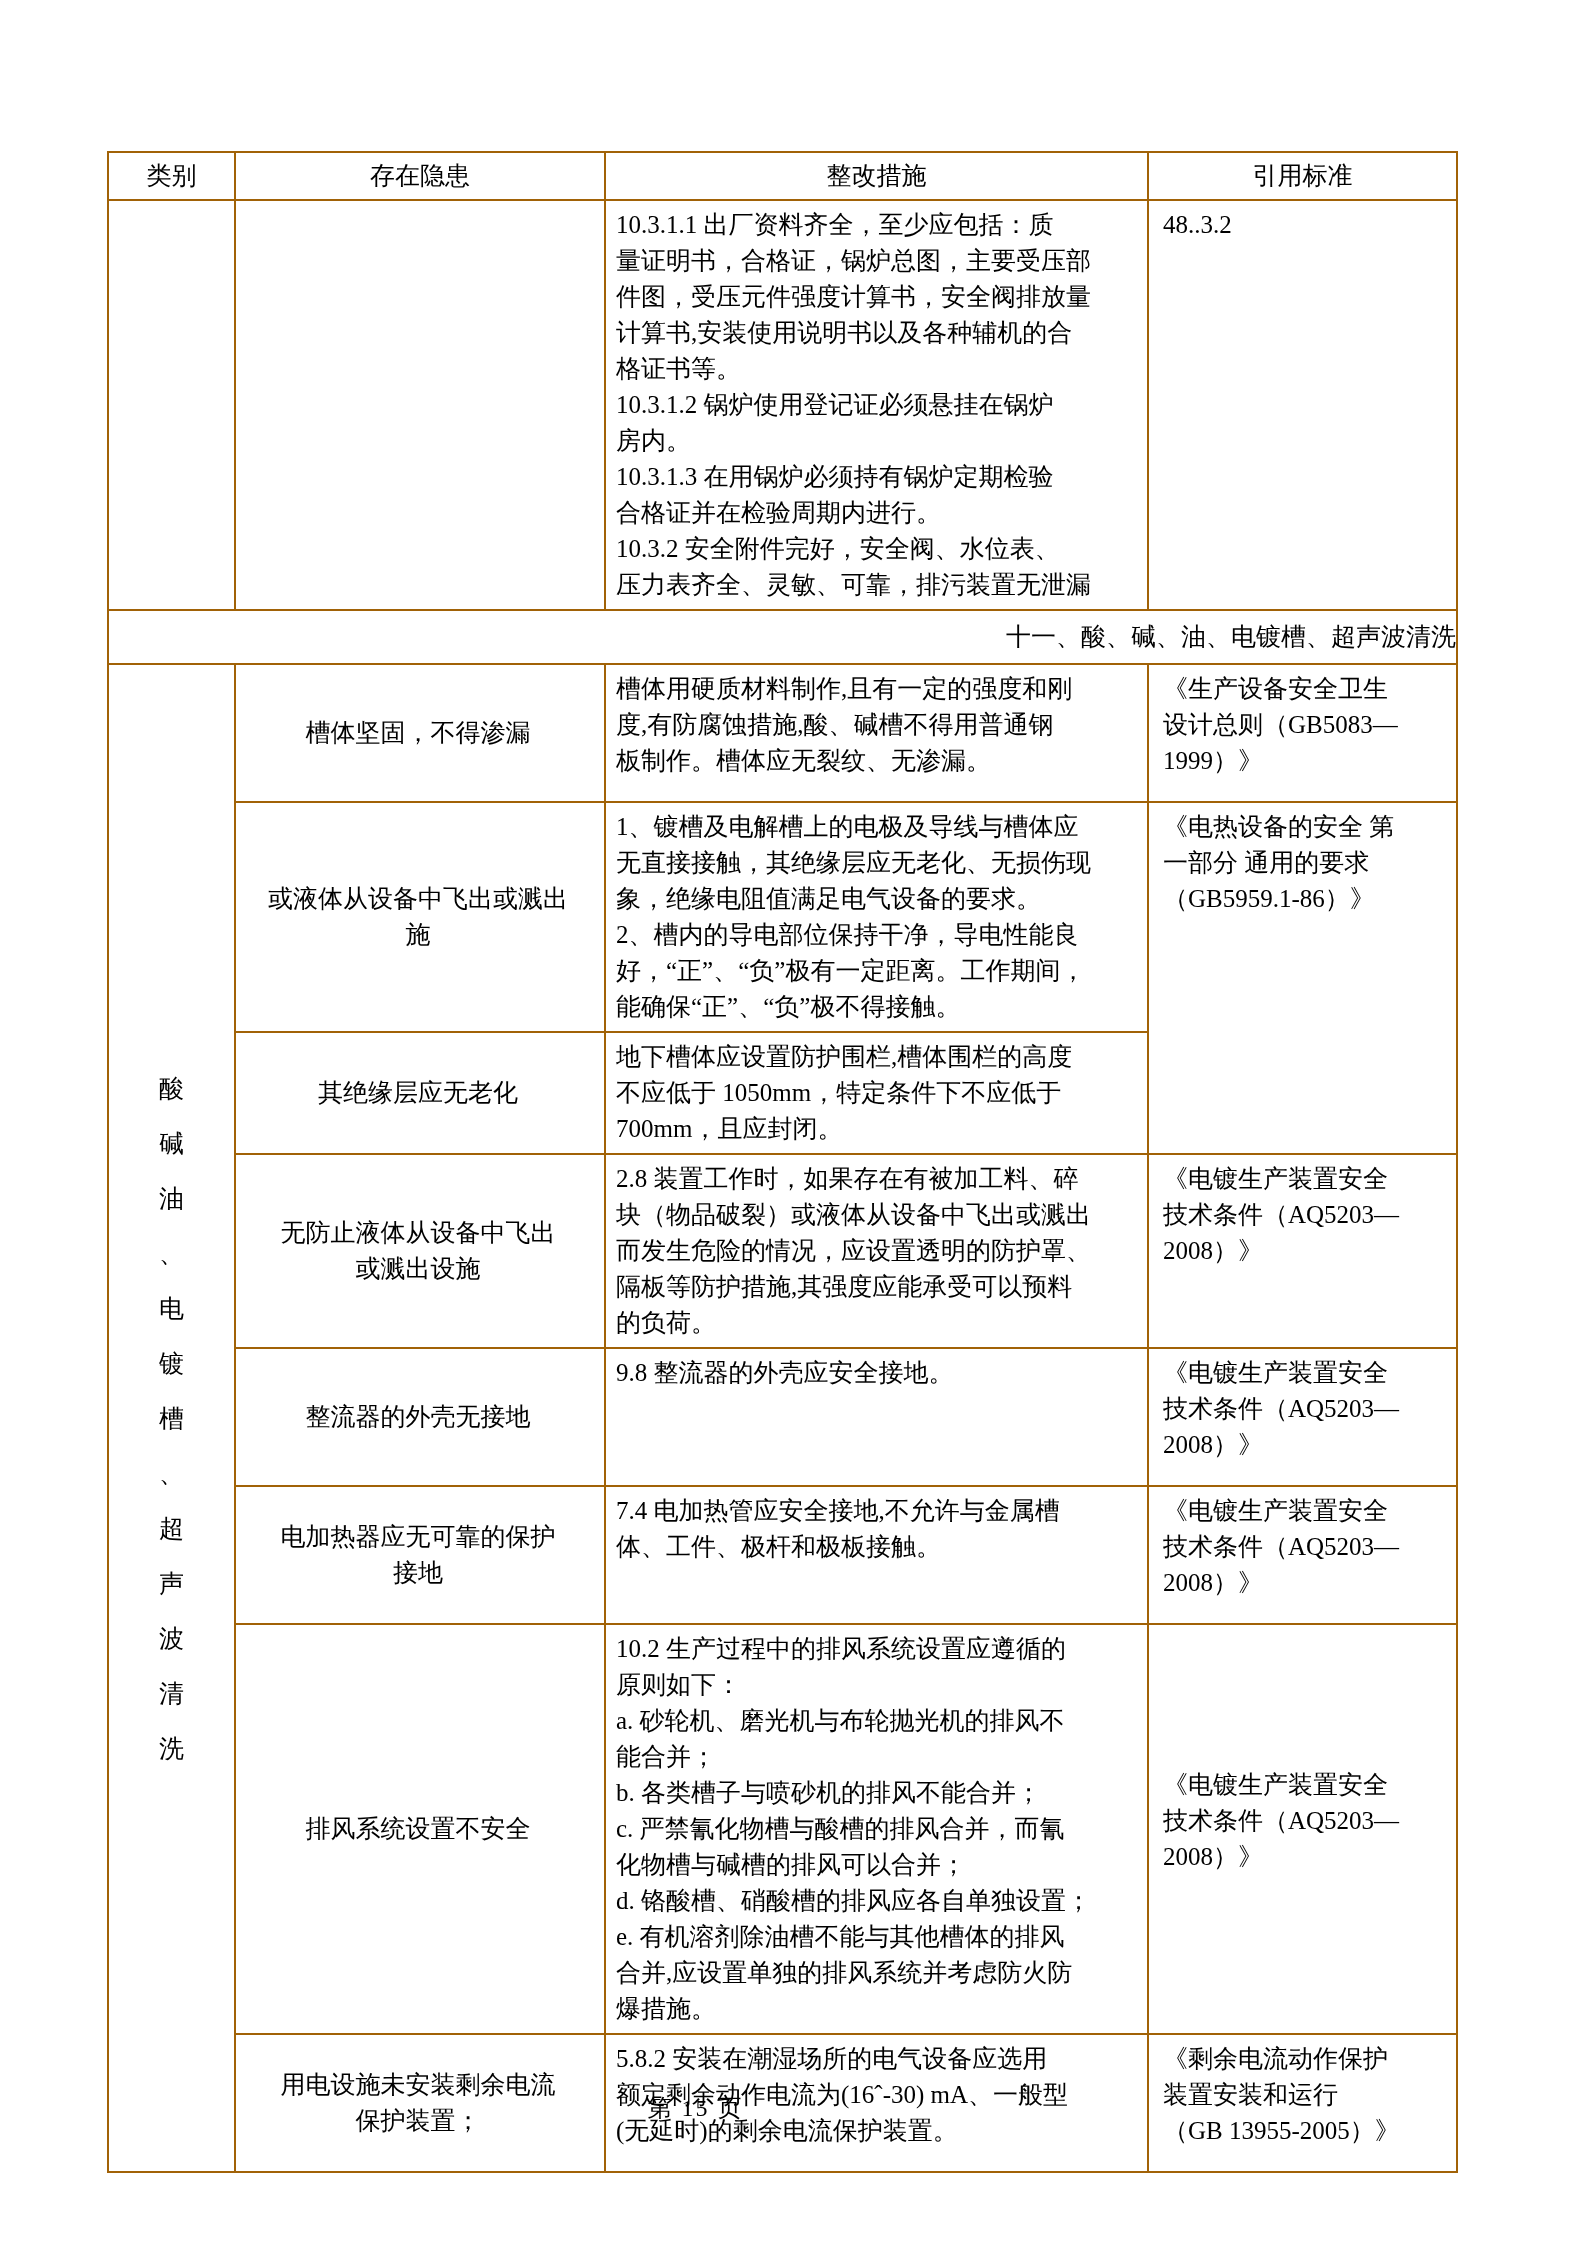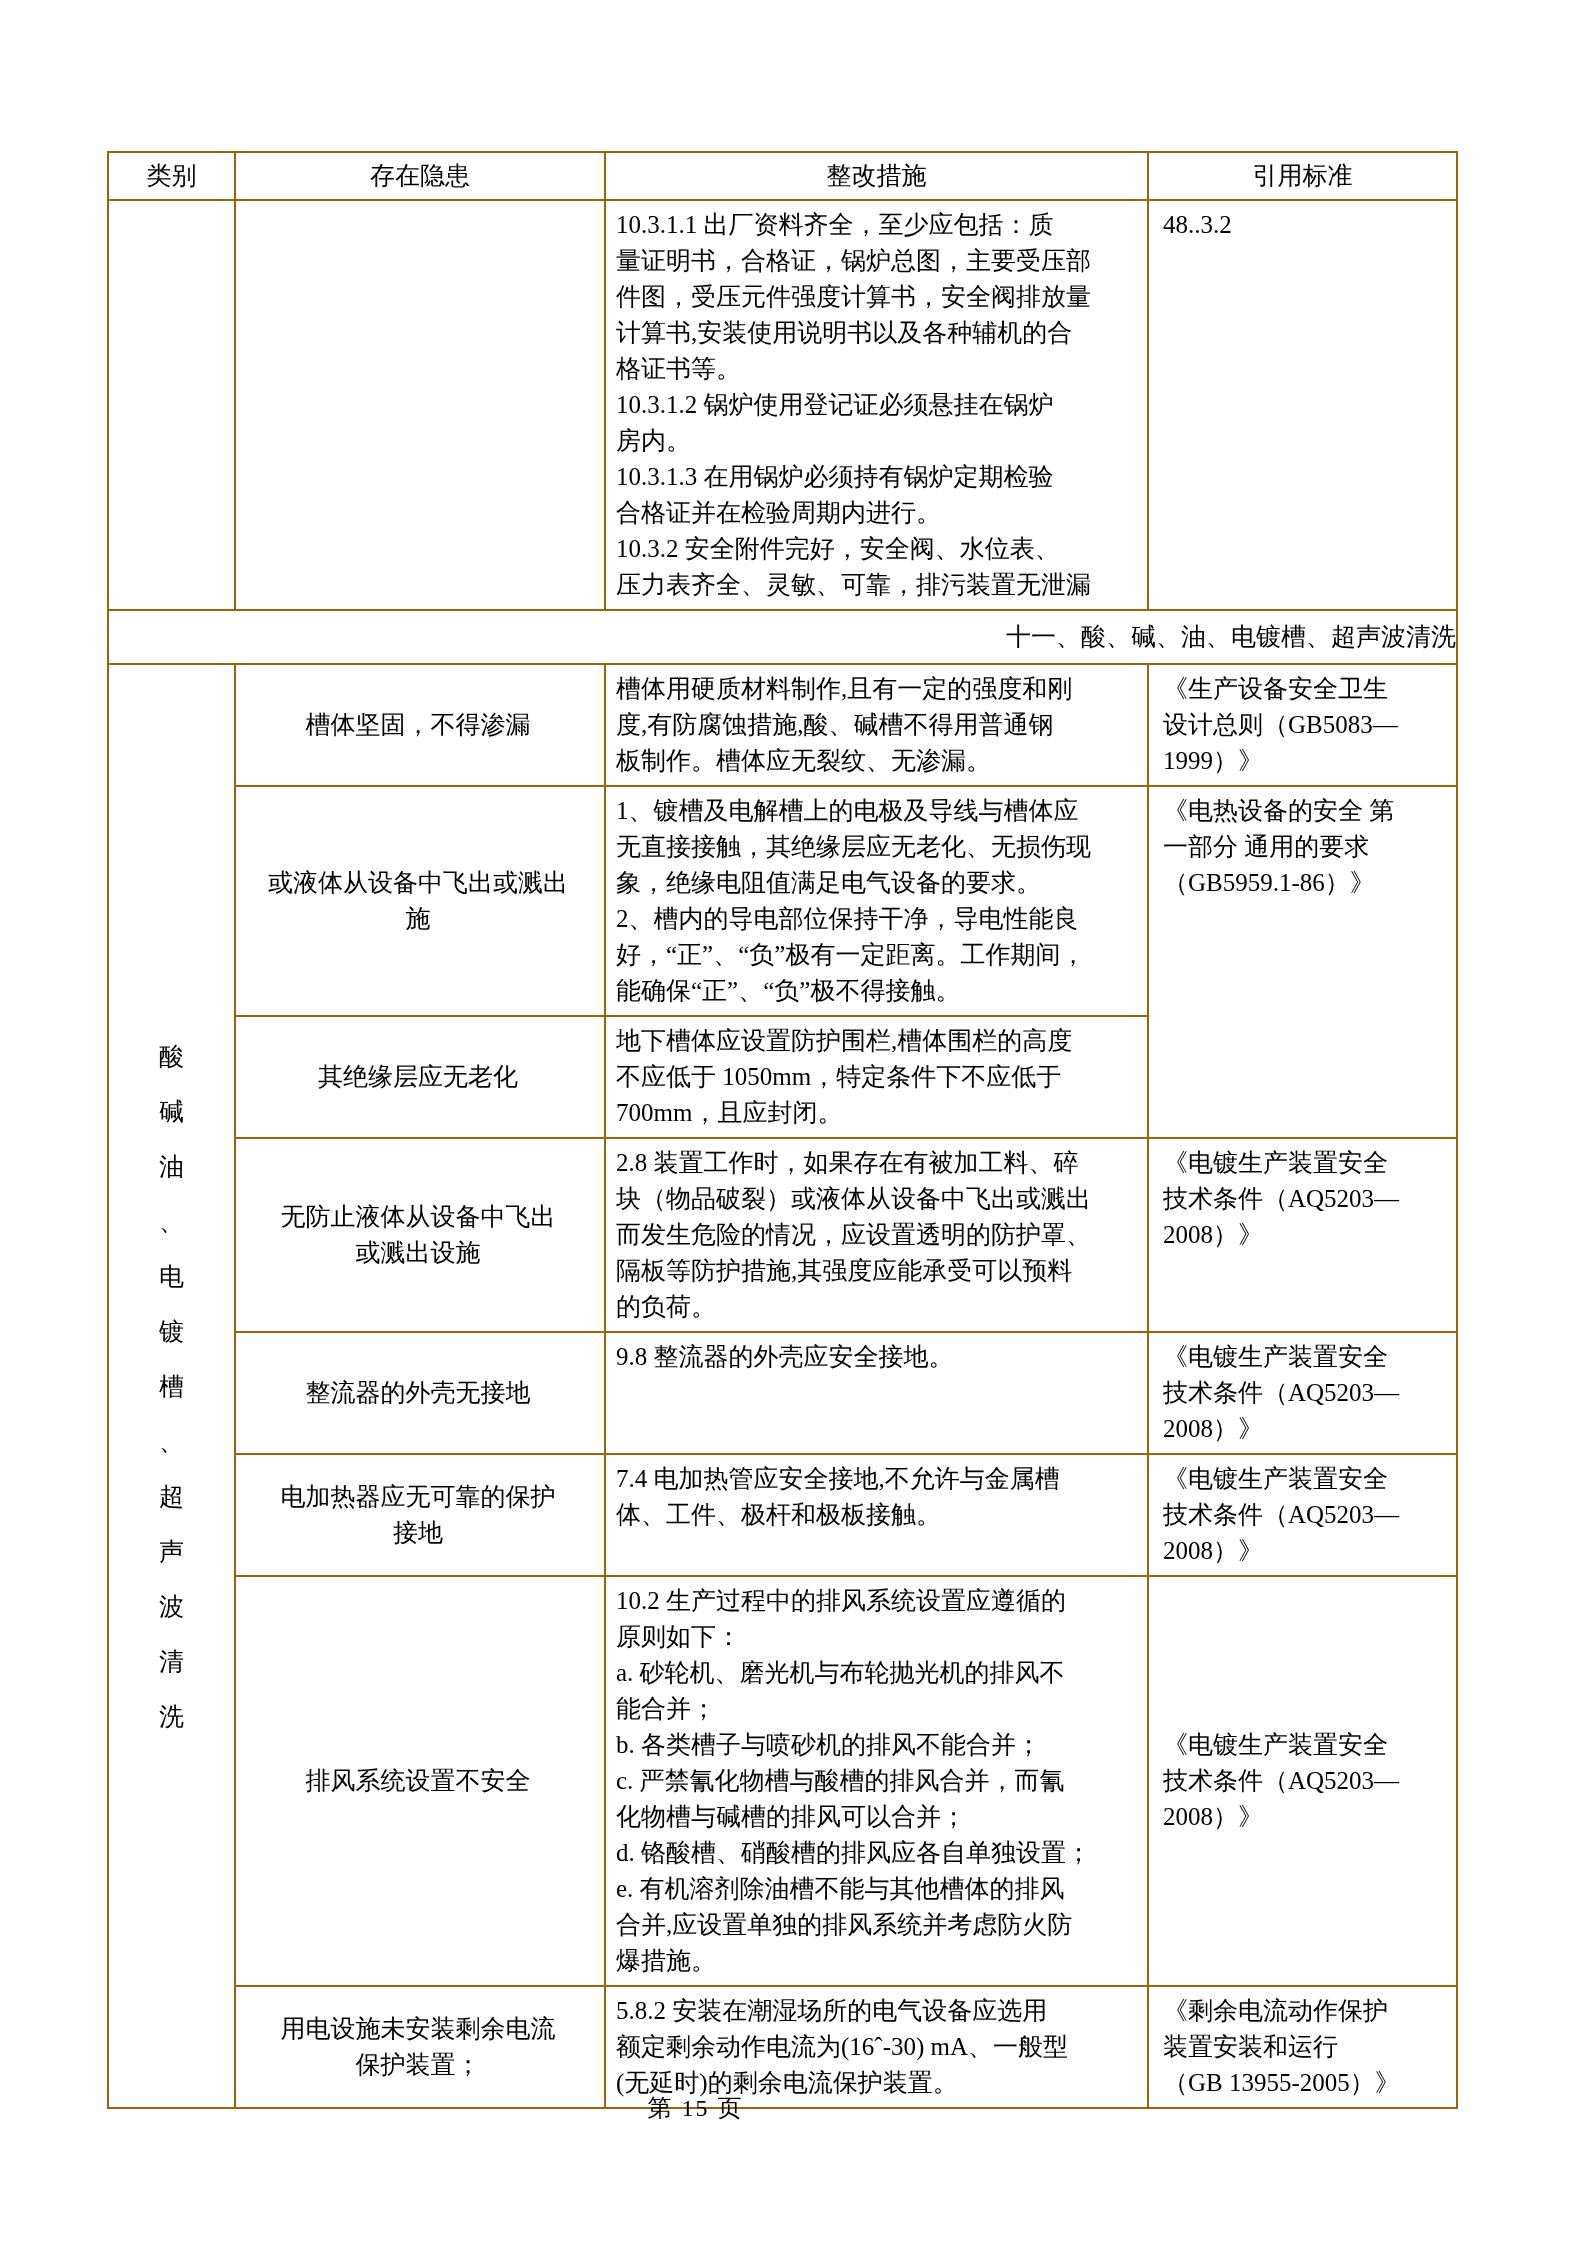--- a/index.html
+++ b/index.html
@@ -22,21 +22,21 @@
     border:2px solid #a16207;
     font-size:25px;
     line-height:36px;
     font-weight:normal;
     overflow:hidden;
     vertical-align:top;
     position:relative;
   }
   th.hdr{ text-align:center; padding:5px 2px; vertical-align:middle;}
   td.measures{ padding:6px 10px; white-space:pre-line; text-align:left;}
-  td.standard{ padding:6px 10px 6px 14px; white-space:pre-line; text-align:left;margin-left:24px;}
+  td.standard{ padding:6px 10px 22px 14px; white-space:pre-line; text-align:left;margin-left:24px;}
   td.hazard{ padding:6px 18px 6px 14px; white-space:pre-line; vertical-align:middle; text-align:center;}
   td.vmid{ vertical-align:middle; }
   td.section-cell{ text-align:right; padding:8px 0; vertical-align:middle; }
   td.category-cell{
     vertical-align:middle; text-align:center;
     white-space:pre-line;
     line-height:55px;
     padding:0;
   }
   .footer{

